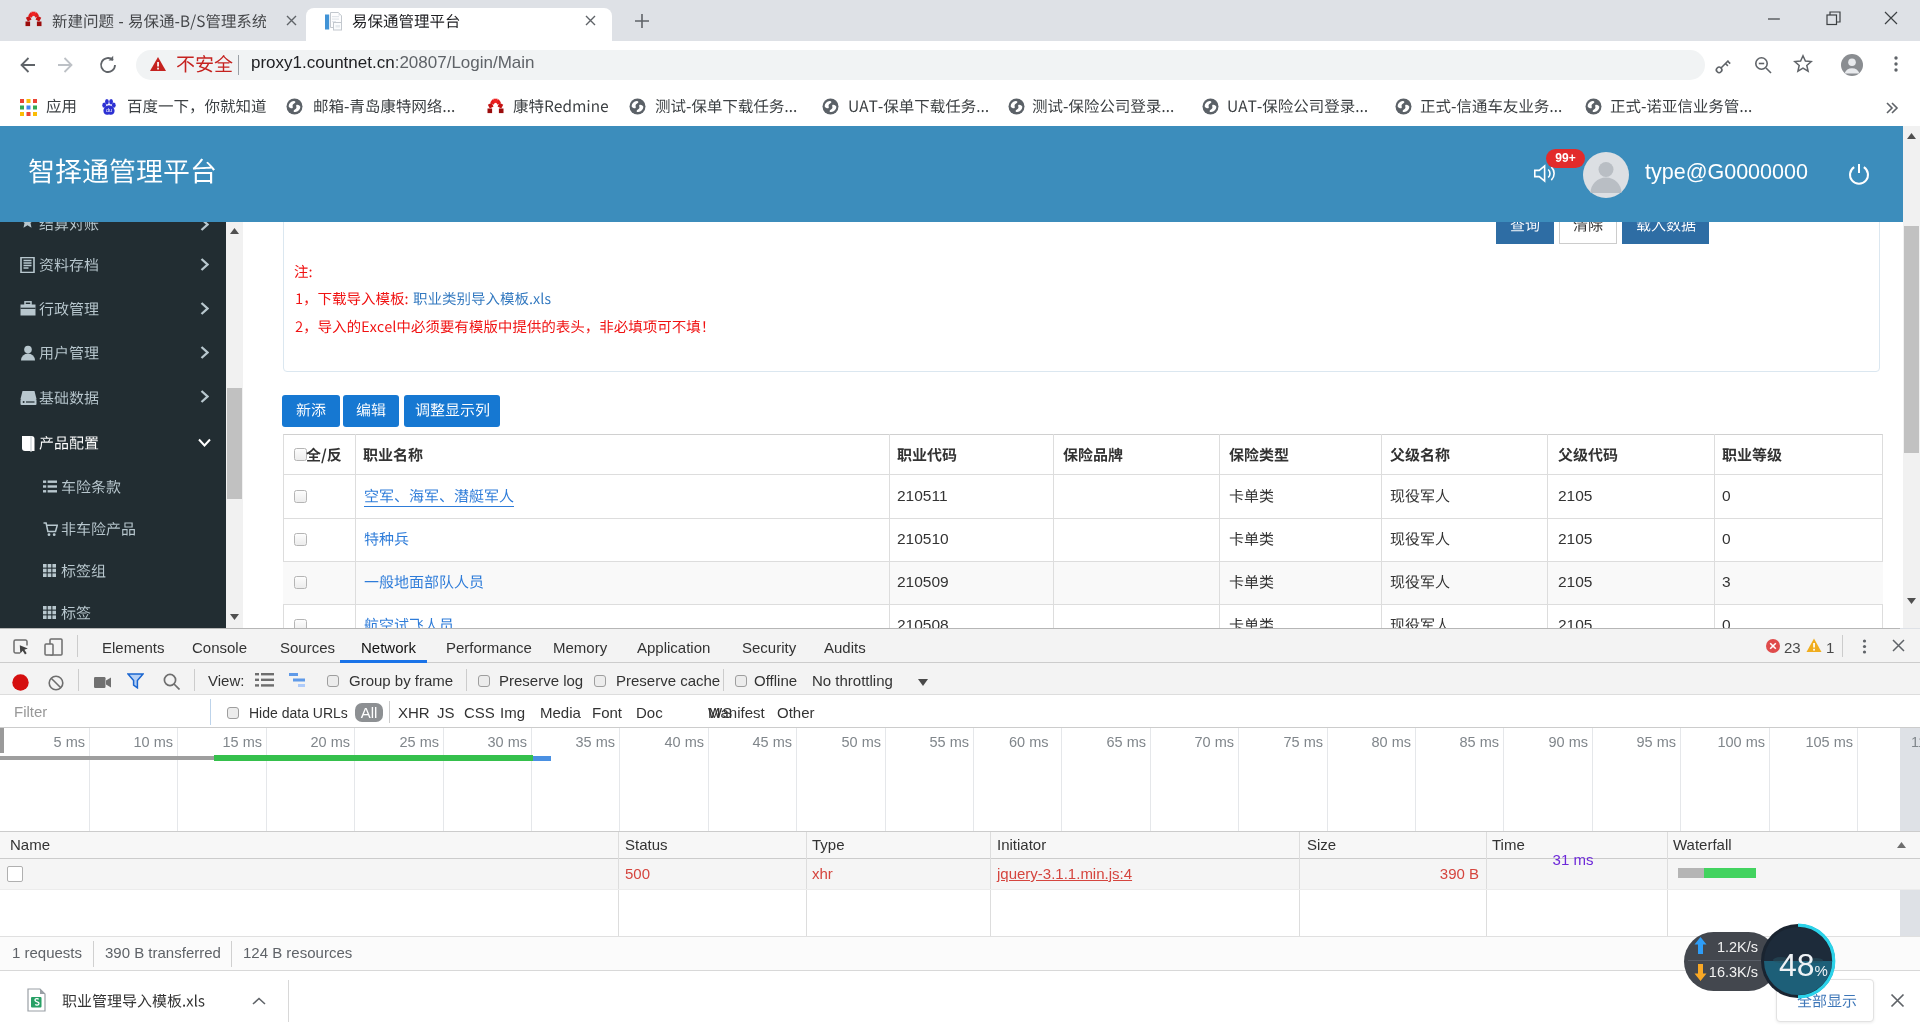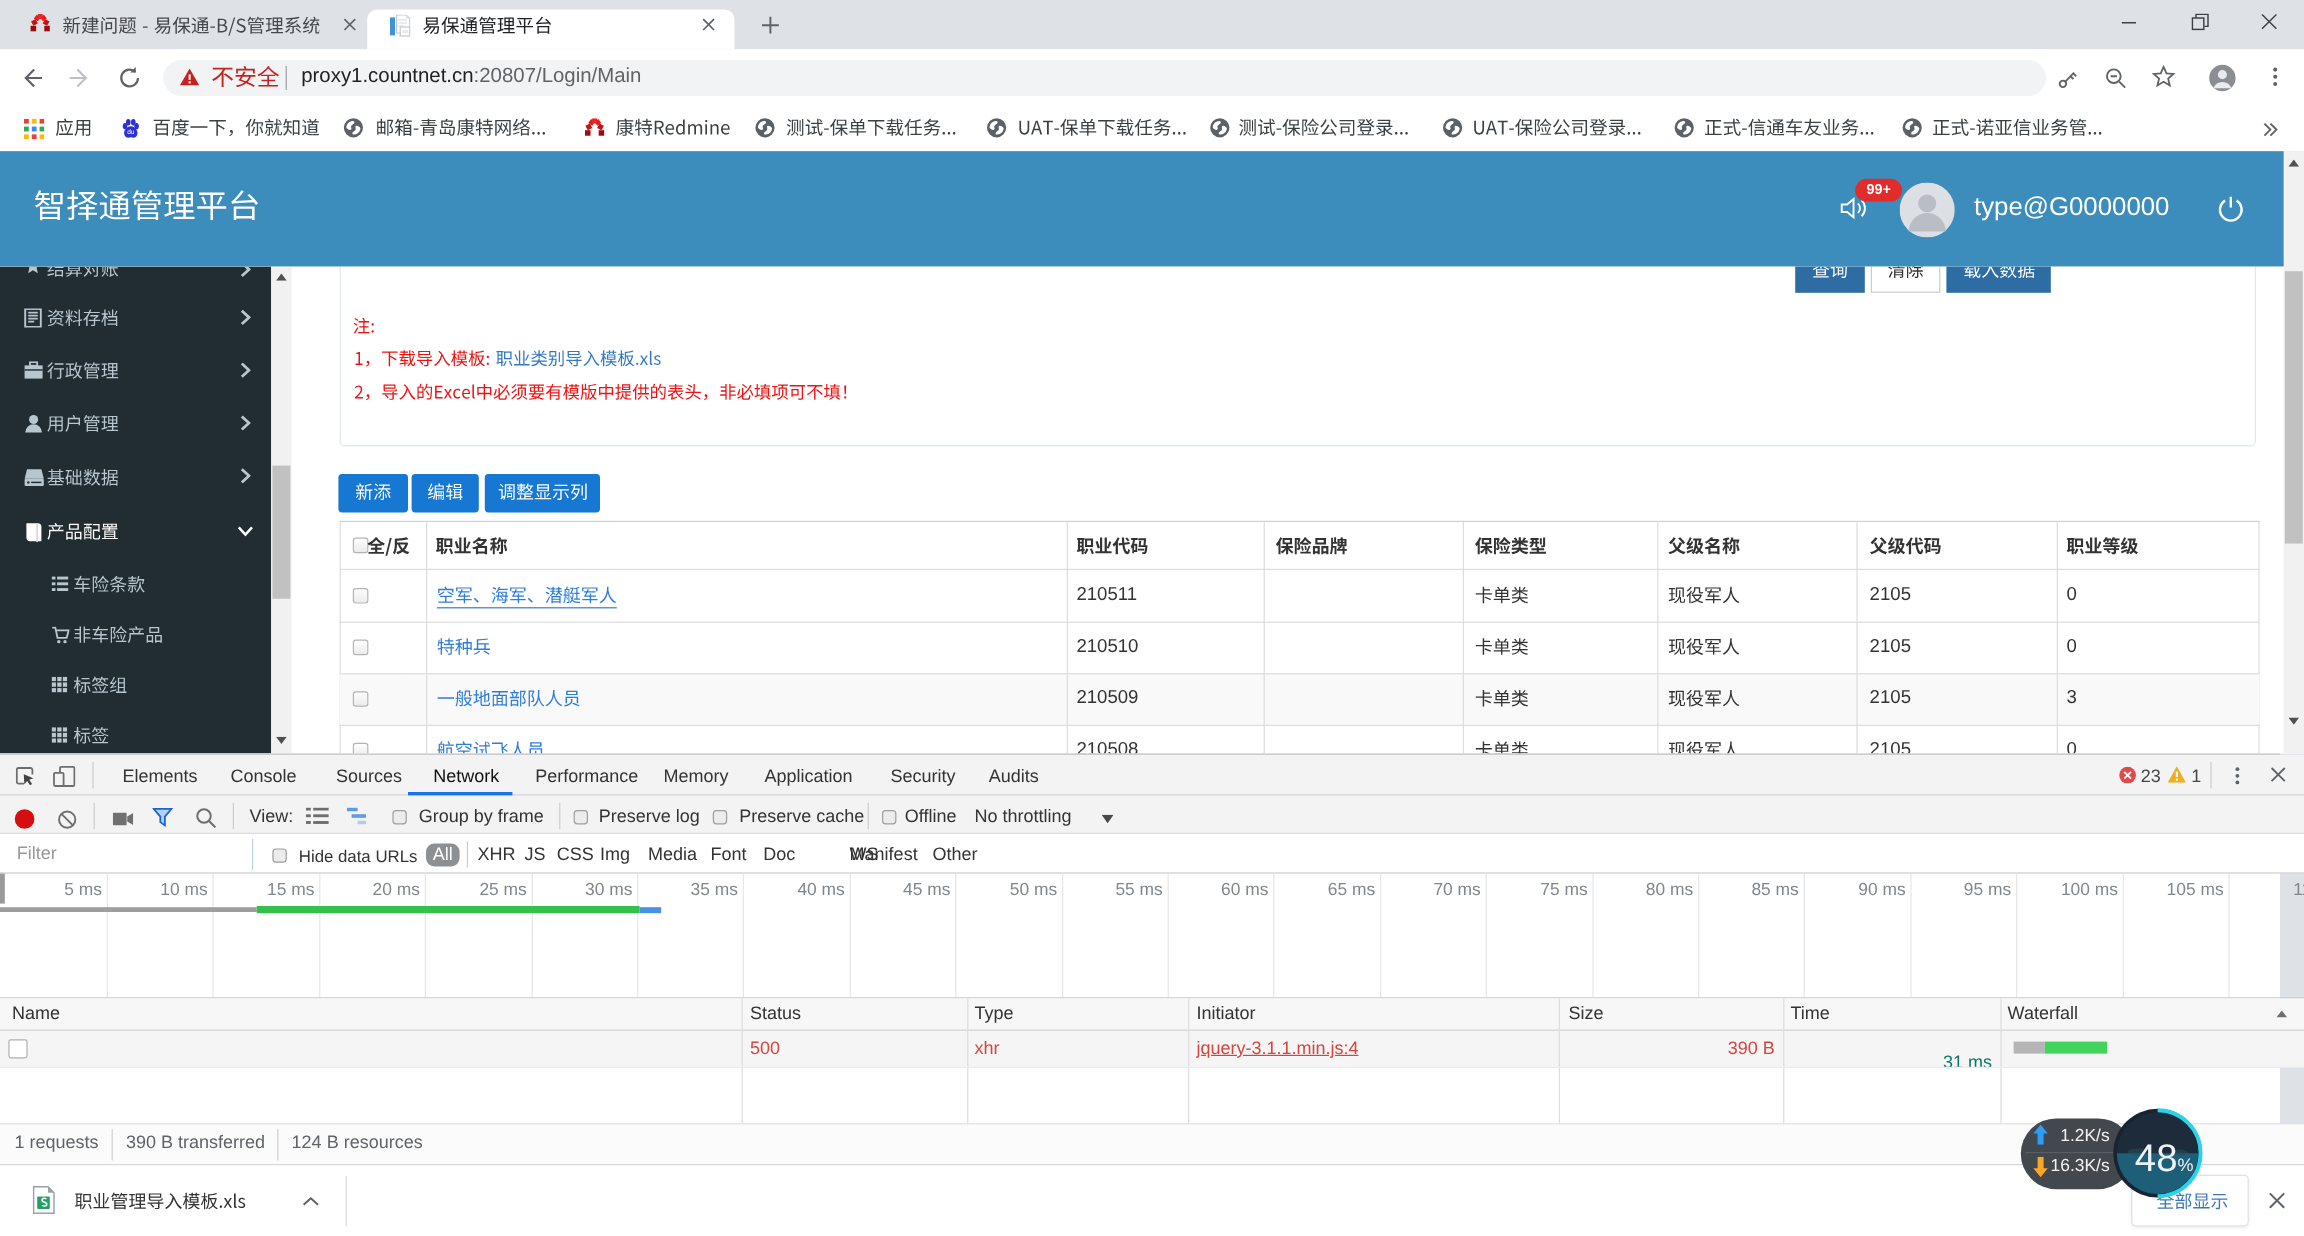--- a/index.html
+++ b/index.html
@@ -758,21 +758,21 @@
     <div class="abs" style="left:567px;top:105px;width:48px;text-align:right;font-size:14.5px;color:#80868b">35 ms</div>
     <div class="abs" style="left:708px;top:99px;width:1px;height:103px;background:#e5e7ea"></div>
     <div class="abs" style="left:656px;top:105px;width:48px;text-align:right;font-size:14.5px;color:#80868b">40 ms</div>
     <div class="abs" style="left:796px;top:99px;width:1px;height:103px;background:#e5e7ea"></div>
     <div class="abs" style="left:744px;top:105px;width:48px;text-align:right;font-size:14.5px;color:#80868b">45 ms</div>
     <div class="abs" style="left:885px;top:99px;width:1px;height:103px;background:#e5e7ea"></div>
     <div class="abs" style="left:833px;top:105px;width:48px;text-align:right;font-size:14.5px;color:#80868b">50 ms</div>
     <div class="abs" style="left:973px;top:99px;width:1px;height:103px;background:#e5e7ea"></div>
     <div class="abs" style="left:921px;top:105px;width:48px;text-align:right;font-size:14.5px;color:#80868b">55 ms</div>
     <div class="abs" style="left:1061px;top:99px;width:1px;height:103px;background:#e5e7ea"></div>
-    <div class="abs" style="left:1009px;top:105px;width:48px;text-align:right;font-size:14.5px;color:#80868b">60 ms</div>
+    <div class="abs" style="left:1009px;top:105px;width:48px;font-size:14.5px;color:#80868b">60 ms</div>
     <div class="abs" style="left:1150px;top:99px;width:1px;height:103px;background:#e5e7ea"></div>
     <div class="abs" style="left:1098px;top:105px;width:48px;text-align:right;font-size:14.5px;color:#80868b">65 ms</div>
     <div class="abs" style="left:1238px;top:99px;width:1px;height:103px;background:#e5e7ea"></div>
     <div class="abs" style="left:1186px;top:105px;width:48px;text-align:right;font-size:14.5px;color:#80868b">70 ms</div>
     <div class="abs" style="left:1327px;top:99px;width:1px;height:103px;background:#e5e7ea"></div>
     <div class="abs" style="left:1275px;top:105px;width:48px;text-align:right;font-size:14.5px;color:#80868b">75 ms</div>
     <div class="abs" style="left:1415px;top:99px;width:1px;height:103px;background:#e5e7ea"></div>
     <div class="abs" style="left:1363px;top:105px;width:48px;text-align:right;font-size:14.5px;color:#80868b">80 ms</div>
     <div class="abs" style="left:1503px;top:99px;width:1px;height:103px;background:#e5e7ea"></div>
     <div class="abs" style="left:1451px;top:105px;width:48px;text-align:right;font-size:14.5px;color:#80868b">85 ms</div>
@@ -815,21 +815,21 @@
   <div class="abs" style="left:806px;top:230px;width:1px;height:30px;background:#ddd"></div>
   <div class="abs" style="left:990px;top:230px;width:1px;height:30px;background:#ddd"></div>
   <div class="abs" style="left:1299px;top:230px;width:1px;height:30px;background:#ddd"></div>
   <div class="abs" style="left:1486px;top:230px;width:1px;height:30px;background:#ddd"></div>
   <div class="abs" style="left:1667px;top:230px;width:1px;height:30px;background:#ddd"></div>
   <div class="abs" style="left:7px;top:237px;width:16px;height:16px;background:#fff;border:1px solid #b0b0b0;border-radius:2px"></div>
   <div class="abs" style="left:625px;top:236px;color:#d5453e">500</div>
   <div class="abs" style="left:812px;top:236px;color:#d5453e">xhr</div>
   <div class="abs" style="left:997px;top:236px;color:#d5453e;text-decoration:underline">jquery-3.1.1.min.js:4</div>
   <div class="abs" style="left:1299px;top:236px;width:180px;text-align:right;color:#d5453e">390 B</div>
-  <div class="abs" style="left:1486px;top:248px;width:174px;text-align:right;color:#0f766e">31 ms</div>
+  <div class="abs" style="left:1486px;top:222px;width:174px;text-align:center;color:#6d28d9">31 ms</div>
   <div class="abs" style="left:1678px;top:239px;width:26px;height:10px;background:#b5b5b5"></div>
   <div class="abs" style="left:1704px;top:239px;width:52px;height:10px;background:#42d35f"></div>
   <div class="abs" style="left:0;top:260px;width:1920px;height:1px;background:#ececec"></div>
 
   <div class="abs" style="left:0;top:307px;width:1920px;height:35px;background:#fbfbfb;border-top:1px solid #e0e0e0"></div>
   <div class="abs" style="left:12px;top:315px;color:#5f6368">1 requests</div>
   <div class="abs" style="left:93px;top:312px;width:1px;height:26px;background:#d0d0d0"></div>
   <div class="abs" style="left:105px;top:315px;color:#5f6368">390 B transferred</div>
   <div class="abs" style="left:231px;top:312px;width:1px;height:26px;background:#d0d0d0"></div>
   <div class="abs" style="left:243px;top:315px;color:#5f6368">124 B resources</div>

